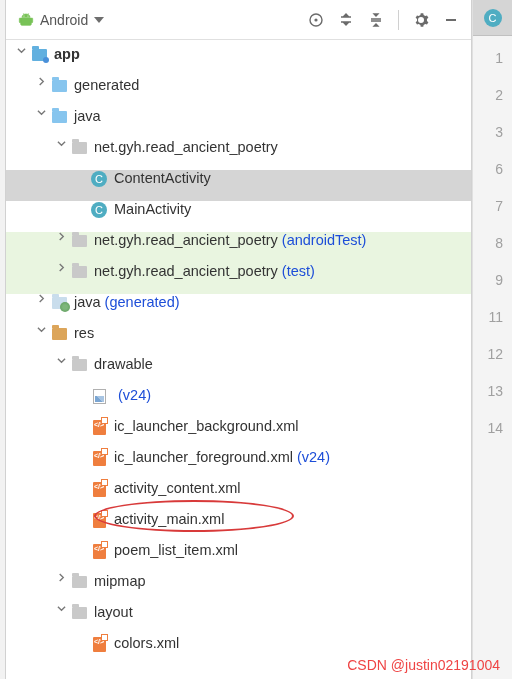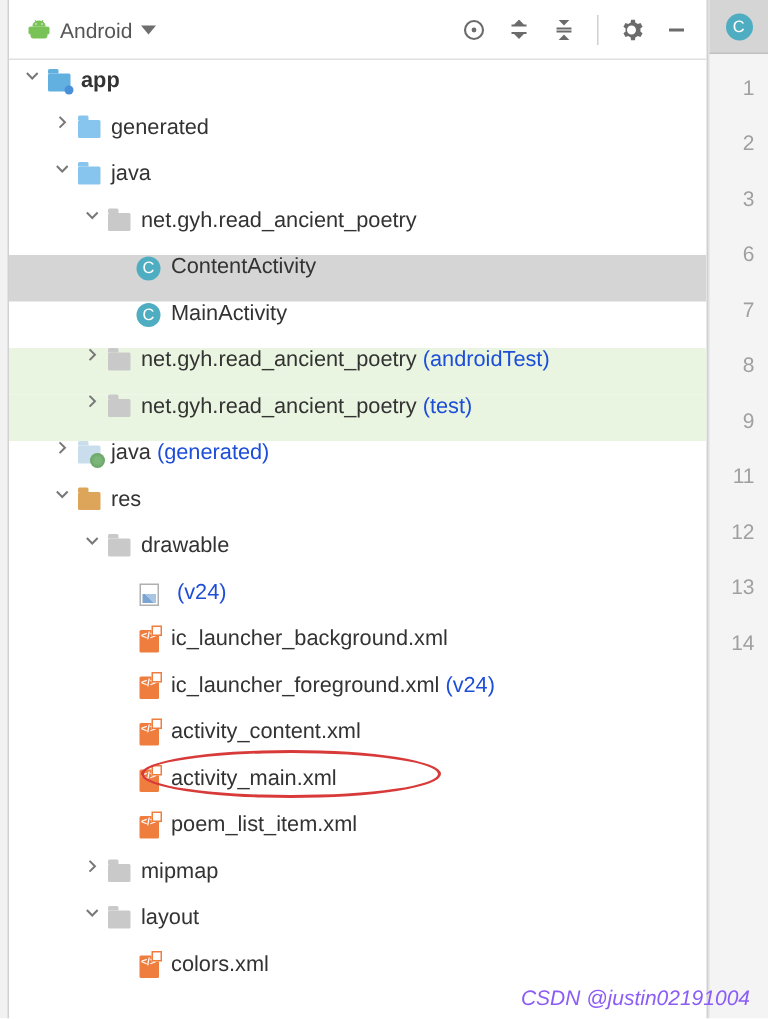--- a/index.html
+++ b/index.html
@@ -42,21 +42,21 @@
 .file-xml::after { content: ''; position: absolute; top: -3px; right: -2px; width: 5px; height: 5px; background: #fff; border: 1px solid #ef7e3e; }
 .label { }
 .bold { font-weight: 700; }
 .dim { color: #1d4ed8; margin-left: 4px; }
 .ind { display: inline-block; flex-shrink: 0; }
 .gutter { width: 40px; background: #f4f4f4; border-left: 1px solid #e0e0e0; padding-top: 14px; }
 .gutter .ln { height: 37px; text-align: right; padding-right: 9px; color: #a0a0a0; font-size: 14px; }
 .gtop { height: 36px; background: #d5d5d5; border-bottom: 1px solid #c0c0c0; margin-top: -14px; margin-bottom: 14px; display: flex; align-items: center; justify-content: center; }
 .gtop-circle { width: 18px; height: 18px; border-radius: 50%; background: #4fadc2; color: #fff; display: flex; align-items: center; justify-content: center; font-size: 11px; }
 .red-ellipse { position: absolute; border: 2px solid #d83a3a; border-radius: 50%; pointer-events: none; width: 200px; height: 32px; left: 94px; top: 500px; z-index: 5; }
-.watermark { position: absolute; bottom: 6px; right: 12px; color: #8b5cf6; font-size: 14px; z-index: 6; font-family: Arial; font-style: italic; }
+.watermark { position: absolute; bottom: 6px; right: 12px; color: #ef4444; font-size: 14px; z-index: 6; font-family: Arial; }
 </style>
 </head>
 <body>
 
 <div class="side-rail"></div>
 
 <div class="panel">
   <div class="toolbar">
     <div class="dropdown">
       <svg class="android-robot" viewBox="0 0 24 24">

